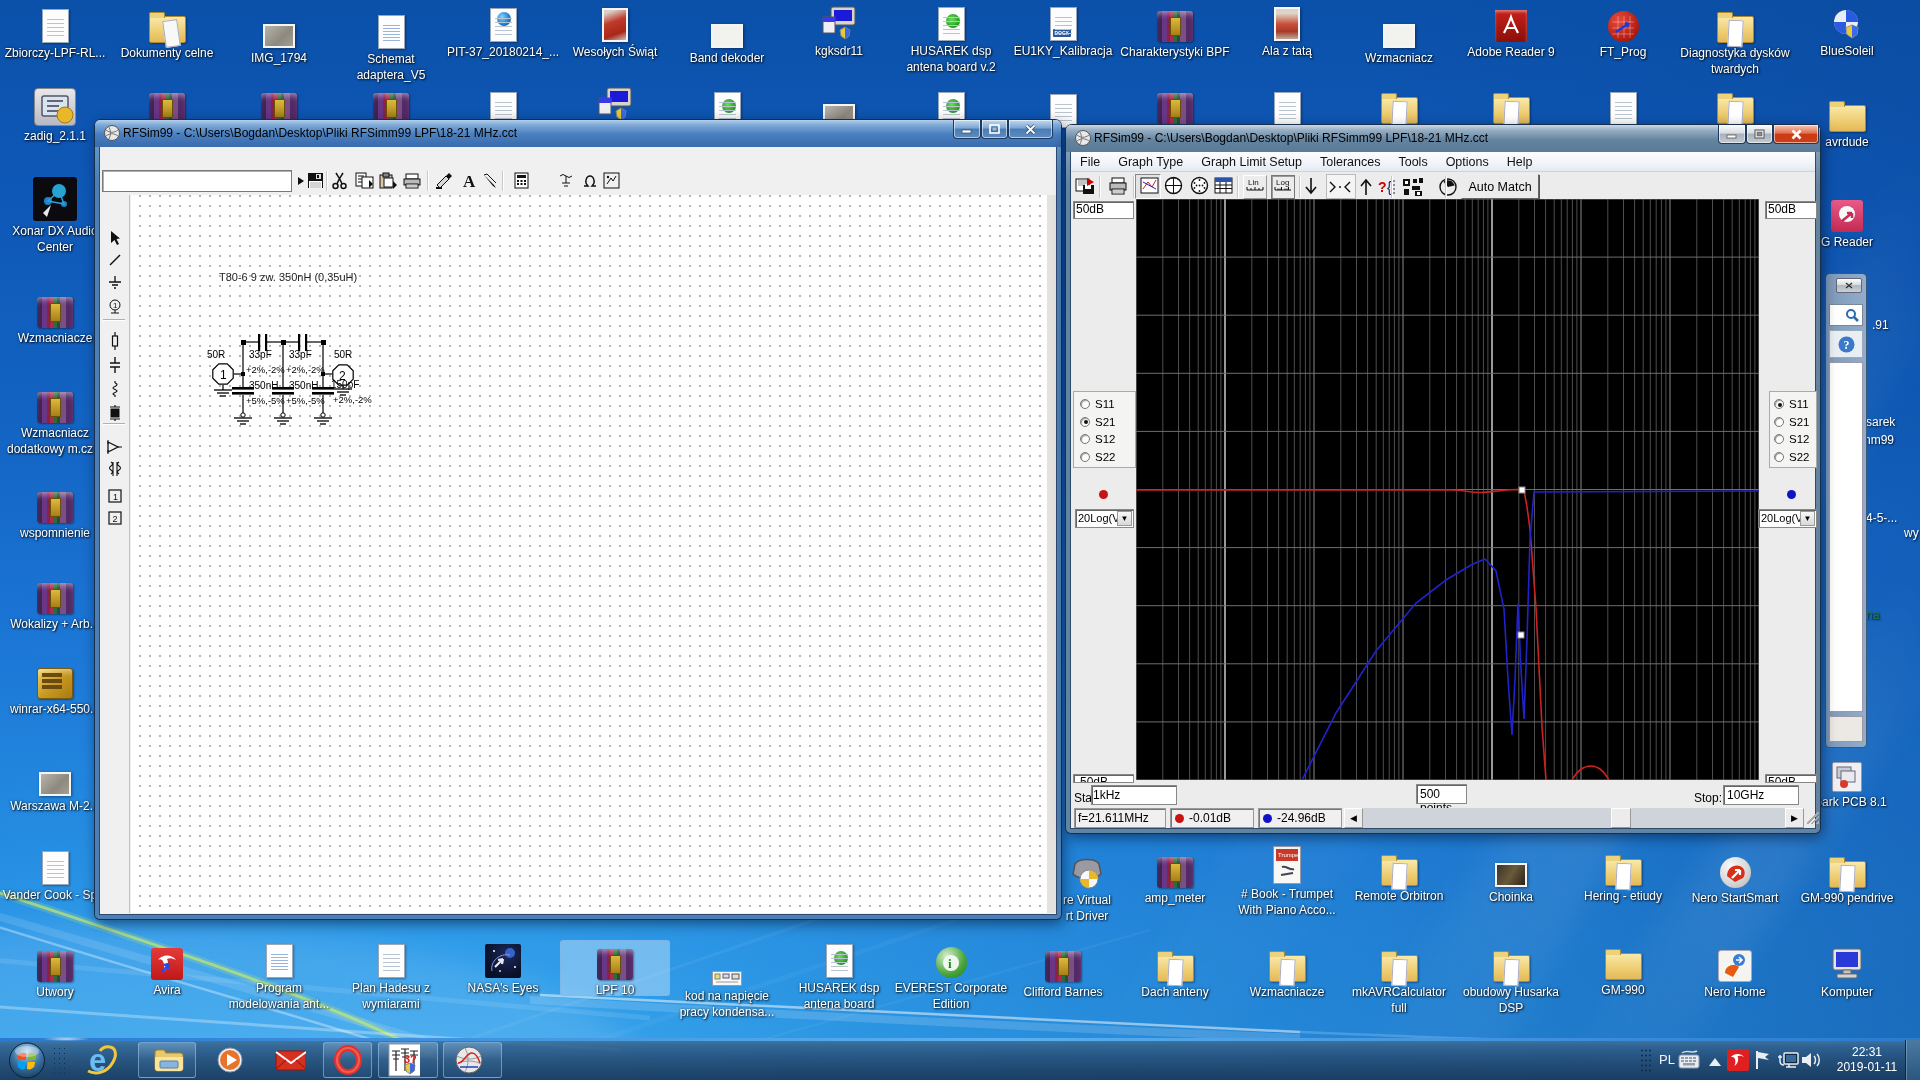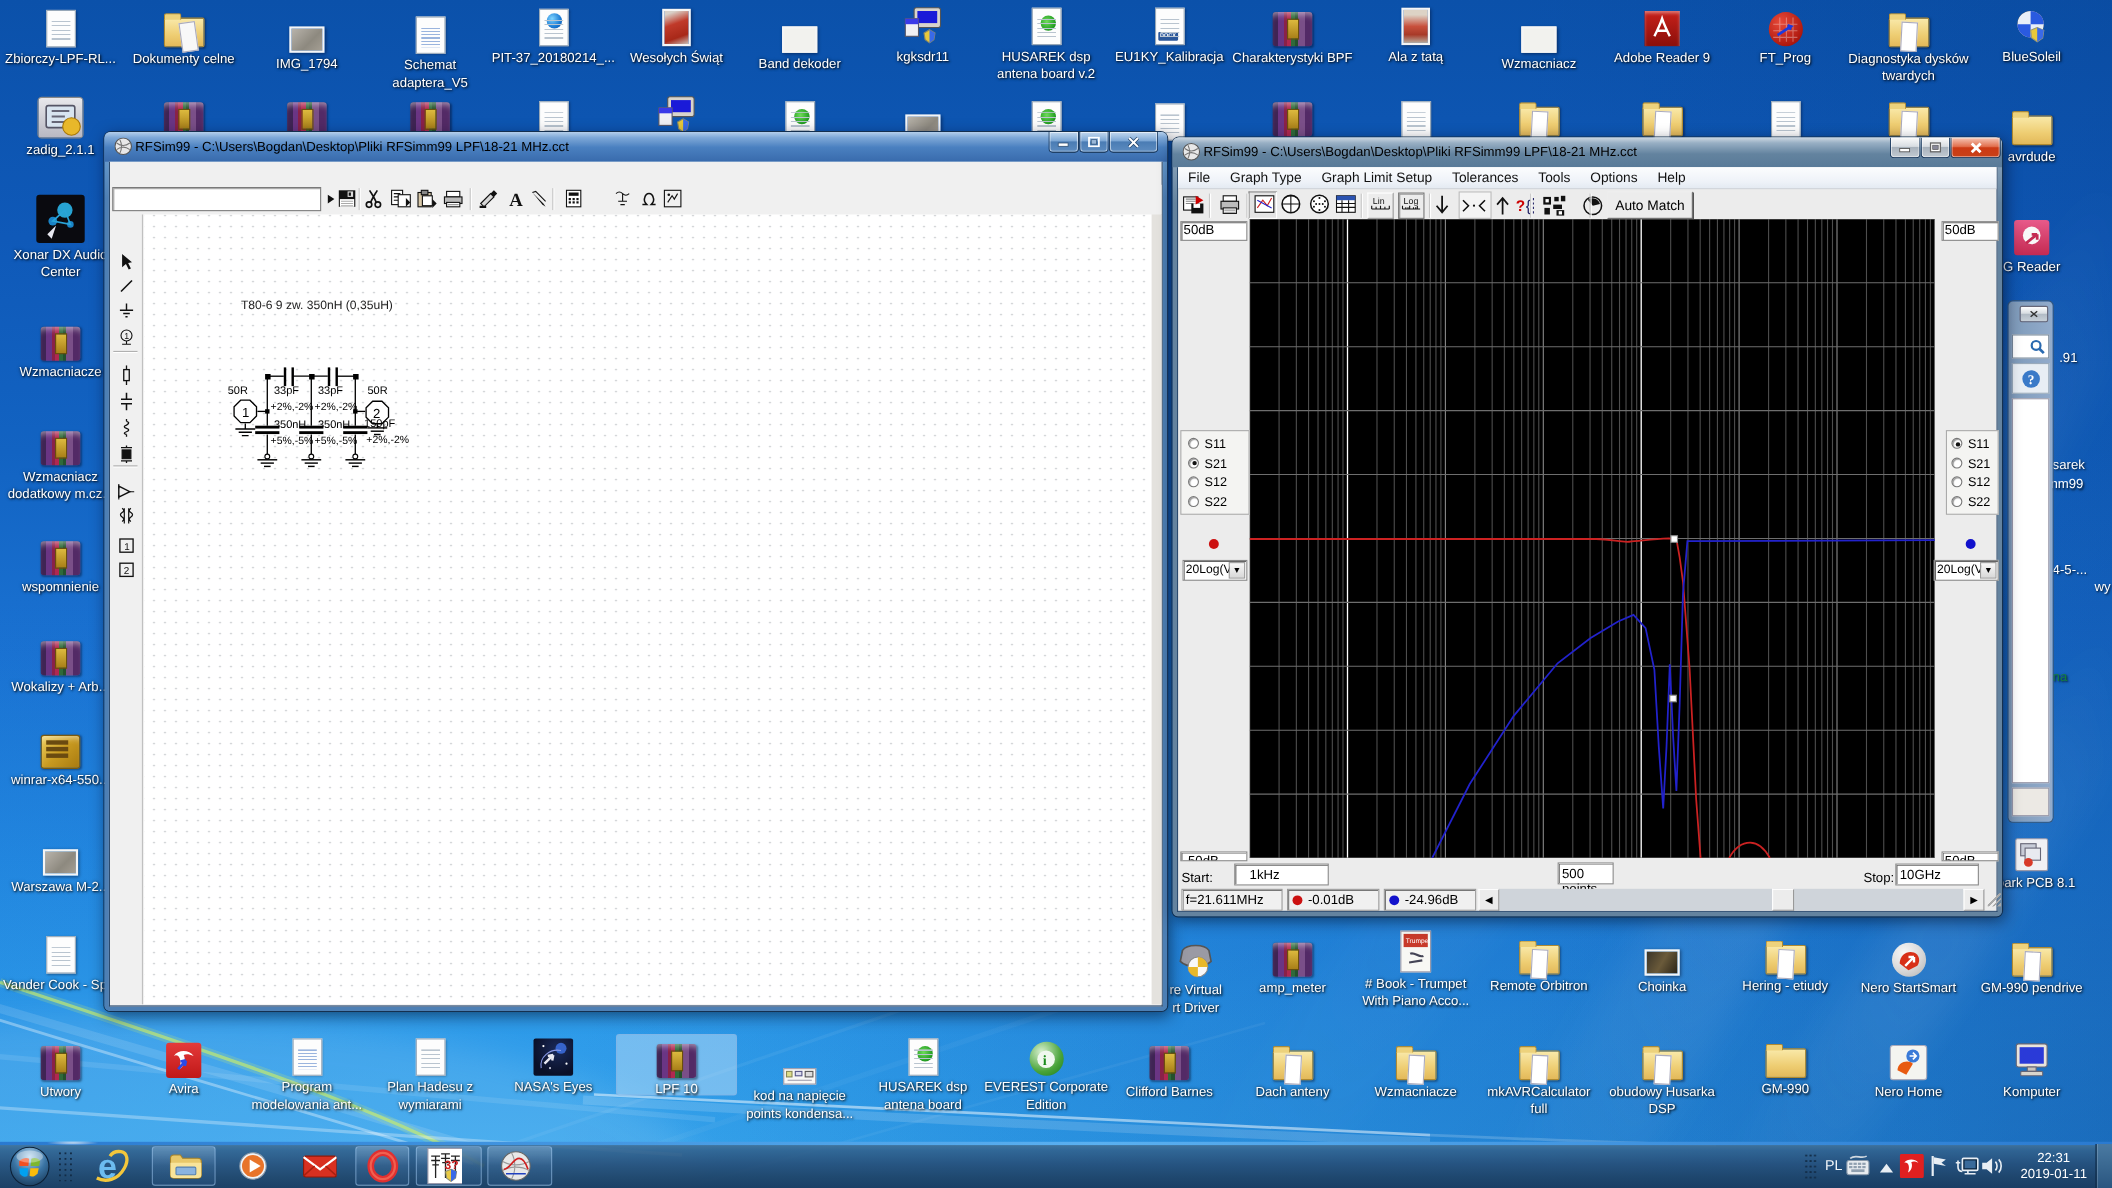--- a/index.html
+++ b/index.html
@@ -641,21 +641,21 @@
         <svg width="28" height="13">
           <rect x="2" y="2" width="5" height="5" fill="#dd8" stroke="#885"></rect>
           <rect x="10" y="2" width="6" height="4" fill="#dde" stroke="#558"></rect>
           <rect x="19" y="2" width="7" height="5" fill="#ddd" stroke="#555"></rect>
           <path d="M3 10 H25" stroke="#99a"></path>
         </svg>
       </div>
     </div>
     <div class="t">
       <div>kod na napięcie</div>
-      <div>points kondensa...</div>
+      <div>pracy kondensa...</div>
     </div>
   </div>
 <div class="ic" style="left:784px;top:940px">
     <div class="g">
       <div class="page">
         <span class="dot" style="left:7px;top:6px;width:14px;height:14px;background:radial-gradient(circle at 40% 40%,#6fdc5a,#1f9a1f 70%,#0a6a0a)"></span>
       </div>
     </div>
     <div class="t">
       <div>HUSAREK dsp</div>
@@ -1243,21 +1243,21 @@
         <div><span class="radio on"></span>S11</div>
         <div><span class="radio"></span>S21</div>
         <div><span class="radio"></span>S12</div>
         <div><span class="radio"></span>S22</div>
       </div>
       <div class="abs" style="left:28px;top:338px;width:9px;height:9px;border-radius:50%;background:#cc1111"></div>
       <div class="abs" style="left:716px;top:338px;width:9px;height:9px;border-radius:50%;background:#1111cc"></div>
       <div class="abs sunk" style="left:4px;top:357px;width:59px;height:19px;font-size:11px;padding:2px 0 0 2px">20Log(V<div class="abs" style="right:1px;top:1px;width:15px;height:15px;background:linear-gradient(180deg,#f8f8f8,#d8d8d8);border:1px solid #999;font-size:8px;text-align:center;line-height:14px">▼</div></div>
       <div class="abs sunk" style="left:687px;top:357px;width:59px;height:19px;font-size:11px;padding:2px 0 0 2px">20Log(V<div class="abs" style="right:1px;top:1px;width:15px;height:15px;background:linear-gradient(180deg,#f8f8f8,#d8d8d8);border:1px solid #999;font-size:8px;text-align:center;line-height:14px">▼</div></div>
       <div class="abs gtxt" style="left:3px;top:639px">Start:</div>
-      <div class="abs sunk gtxt" style="left:51px;top:633px;width:86px;height:20px;padding:2px 0 0 13px">1kHz</div>
+      <div class="abs sunk gtxt" style="left:20px;top:633px;width:86px;height:20px;padding:2px 0 0 1px">1kHz</div>
       <div class="abs sunk gtxt" style="left:345px;top:632px;width:51px;height:20px;padding:2px 0 0 3px">500 points</div>
       <div class="abs gtxt" style="left:623px;top:639px">Stop:</div>
       <div class="abs sunk gtxt" style="left:652px;top:633px;width:76px;height:20px;padding:2px 0 0 3px">10GHz</div>
       <div class="abs gtxt" style="left:3px;top:656px;width:92px;height:20px;border:1px solid #999;box-shadow:inset 1px 1px 0 #777;padding:2px 0 0 3px;background:#f0f0f0">f=21.611MHz</div>
       <div class="abs gtxt" style="left:99px;top:656px;width:84px;height:20px;border:1px solid #999;box-shadow:inset 1px 1px 0 #777;padding:2px 0 0 18px;background:#f0f0f0"><span class="abs" style="left:4px;top:5px;width:9px;height:9px;border-radius:50%;background:#cc1111"></span>-0.01dB</div>
       <div class="abs gtxt" style="left:187px;top:656px;width:84px;height:20px;border:1px solid #999;box-shadow:inset 1px 1px 0 #777;padding:2px 0 0 18px;background:#f0f0f0"><span class="abs" style="left:4px;top:5px;width:9px;height:9px;border-radius:50%;background:#1111cc"></span>-24.96dB</div>
       <div class="abs" style="left:273px;top:656px;width:460px;height:20px;background:#cfd4da">
         <div class="abs" style="left:0;top:0;width:19px;height:20px;background:#ececec;border:1px solid #999;border-top-color:#fff;border-left-color:#fff;text-align:center;font-size:9px;line-height:18px">◀</div>
         <div class="abs" style="left:267px;top:0;width:20px;height:20px;background:#ececec;border:1px solid #999;border-top-color:#fff;border-left-color:#fff"></div>
         <div class="abs" style="left:441px;top:0;width:19px;height:20px;background:#ececec;border:1px solid #999;border-top-color:#fff;border-left-color:#fff;text-align:center;font-size:9px;line-height:18px">▶</div>

